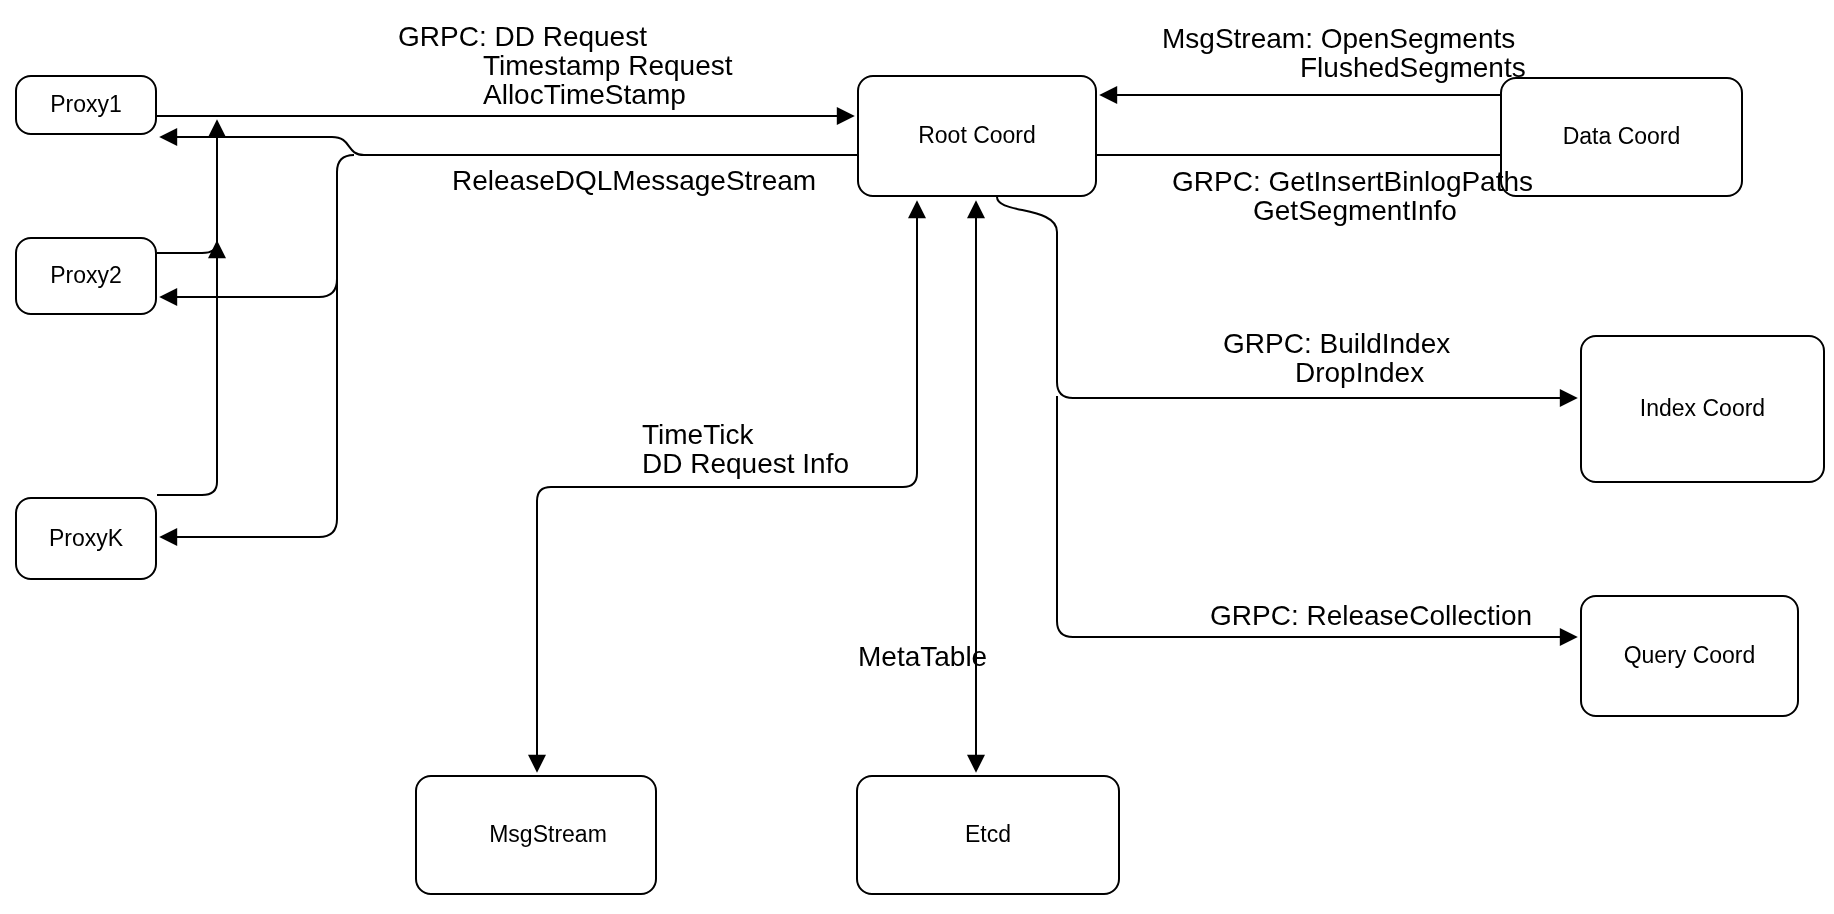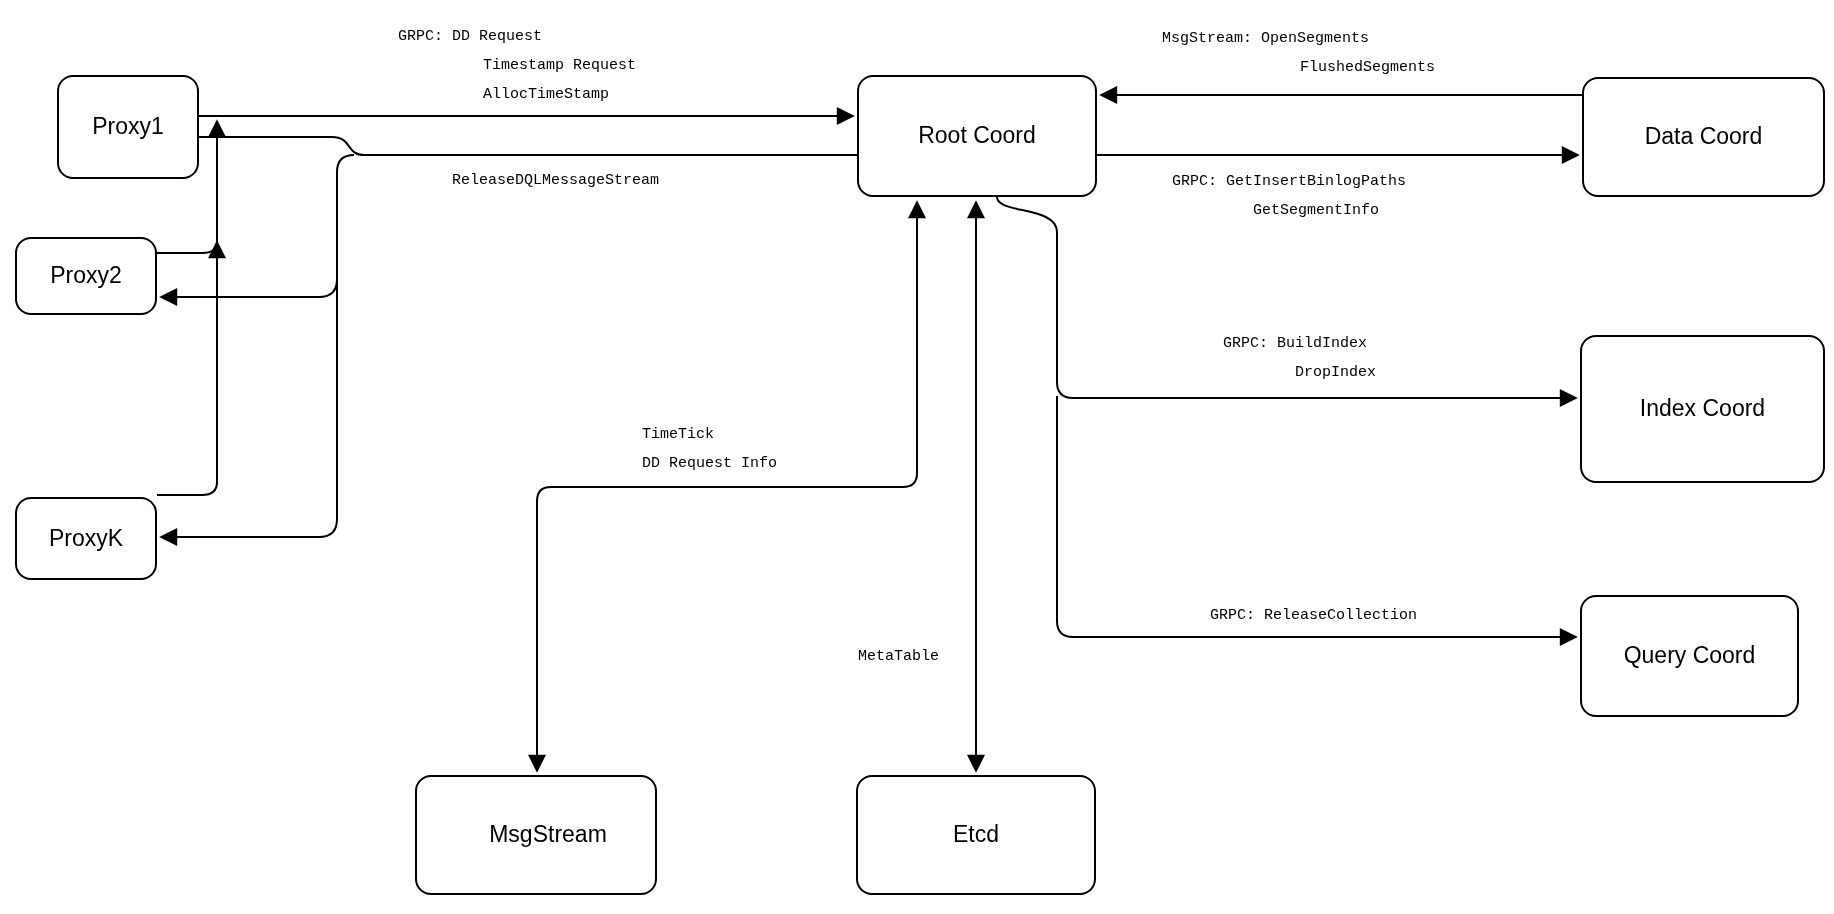--- a/index.html
+++ b/index.html
@@ -10,21 +10,21 @@
   }
   #wires{position:absolute;left:0;top:0;width:1834px;height:914px;}
   #wires path{stroke:#000;stroke-width:2;fill:none;}
   #wires marker path{fill:#000;stroke:none;}
   .node{
     position:absolute;box-sizing:border-box;background:#fff;
     border:2px solid #000;border-radius:16px;
     display:flex;align-items:center;justify-content:center;
     font-size:23px;line-height:1.2;
   }
-  .elabel{position:absolute;font-size:15px;white-space:nowrap;font-family:Liberation Mono, monospace;}
+  .elabel{position:absolute;font-size:28px;white-space:nowrap;}
   .elabel .ln{height:29px;line-height:29px;}
 </style>
 </head>
 <body>
 
 <svg id="wires" viewBox="0 0 1834 914">
   <defs>
     <marker id="arr" viewBox="0 0 10 10" refX="9" refY="5" markerWidth="10" markerHeight="9" orient="auto-start-reverse">
       <path d="M0,0 L10,5 L0,10 z"></path>
     </marker>
@@ -36,45 +36,45 @@
   <path d="M354,155 Q337,155 337,172 V519 Q337,537 319,537 H161" marker-end="url(#arr)"></path>
   <path d="M337,279 Q337,297 319,297 H161" marker-end="url(#arr)"></path>
   <path d="M1582,95 H1101" marker-end="url(#arr)"></path>
   <path d="M1097,155 H1578" marker-end="url(#arr)"></path>
   <path d="M997,197 C997,214 1057,206 1057,232 V382 Q1057,398 1073,398 H1576" marker-end="url(#arr)"></path>
   <path d="M1057,396 V621 Q1057,637 1073,637 H1576" marker-end="url(#arr)"></path>
   <path d="M917,202 V473 Q917,487 903,487 H551 Q537,487 537,501 V771" marker-start="url(#arr)" marker-end="url(#arr)"></path>
   <path d="M976,202 V771" marker-start="url(#arr)" marker-end="url(#arr)"></path>
 </svg>
 
-<div class="node" style="left:15px;top:75px;width:142px;height:104px;margin-left:42px;">
+<div class="node" style="left:15px;top:75px;width:142px;height:60px;">
   <span>Proxy1</span>
 </div>
 <div class="node" style="left:15px;top:237px;width:142px;height:78px;">
   <span>Proxy2</span>
 </div>
 <div class="node" style="left:15px;top:497px;width:142px;height:83px;">
   <span>ProxyK</span>
 </div>
 <div class="node" style="left:857px;top:75px;width:240px;height:122px;">
   <span>Root Coord</span>
 </div>
-<div class="node" style="left:1582px;top:77px;width:243px;height:120px;">
+<div class="node" style="left:1500px;top:77px;width:243px;height:120px;">
   <span>Data Coord</span>
 </div>
 <div class="node" style="left:1580px;top:335px;width:245px;height:148px;">
   <span>Index Coord</span>
 </div>
 <div class="node" style="left:1580px;top:595px;width:219px;height:122px;">
   <span>Query Coord</span>
 </div>
 <div class="node" style="left:415px;top:775px;width:242px;height:120px;padding-left:24px;">
   <span>MsgStream</span>
 </div>
-<div class="node" style="left:856px;top:775px;width:240px;height:120px;">
+<div class="node" style="left:856px;top:775px;width:264px;height:120px;">
   <span>Etcd</span>
 </div>
 
 <div class="elabel" style="left:398px;top:22px;">
   <div class="ln">GRPC: DD Request</div>
   <div class="ln" style="margin-left:85px;">Timestamp Request</div>
   <div class="ln" style="margin-left:85px;">AllocTimeStamp</div>
 </div>
 <div class="elabel" style="left:380px;top:166px;">
   <div class="ln" style="margin-left:72px;">ReleaseDQLMessageStream</div>

